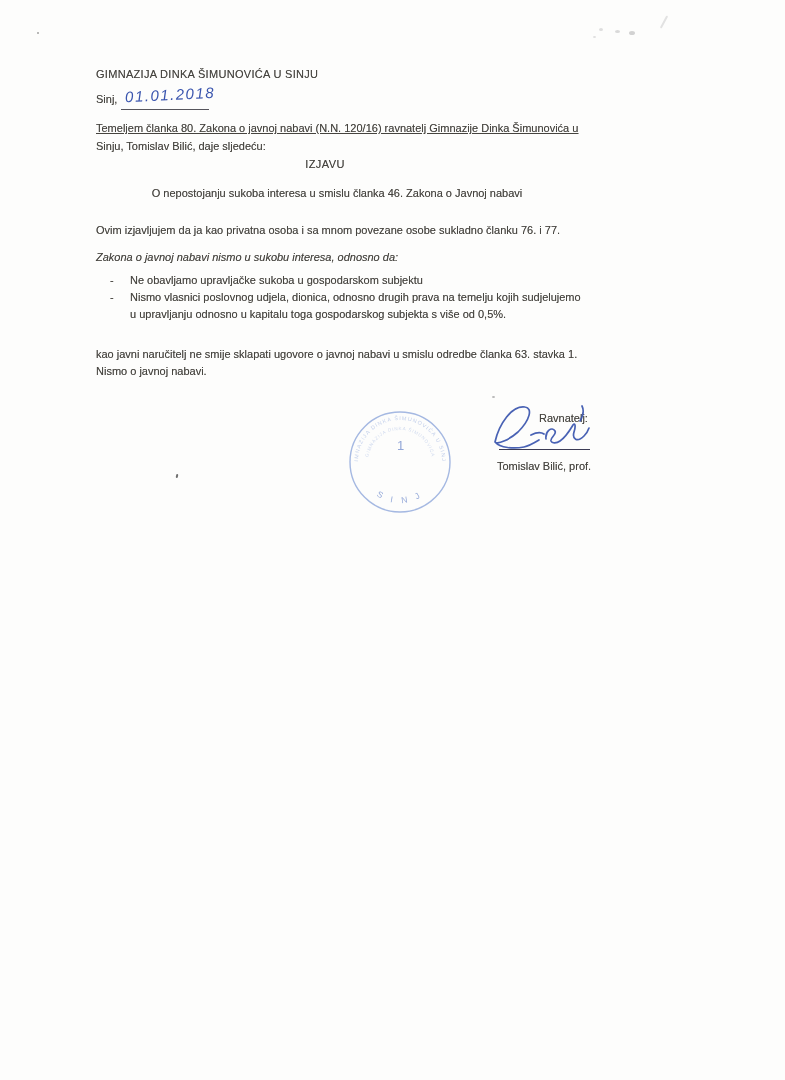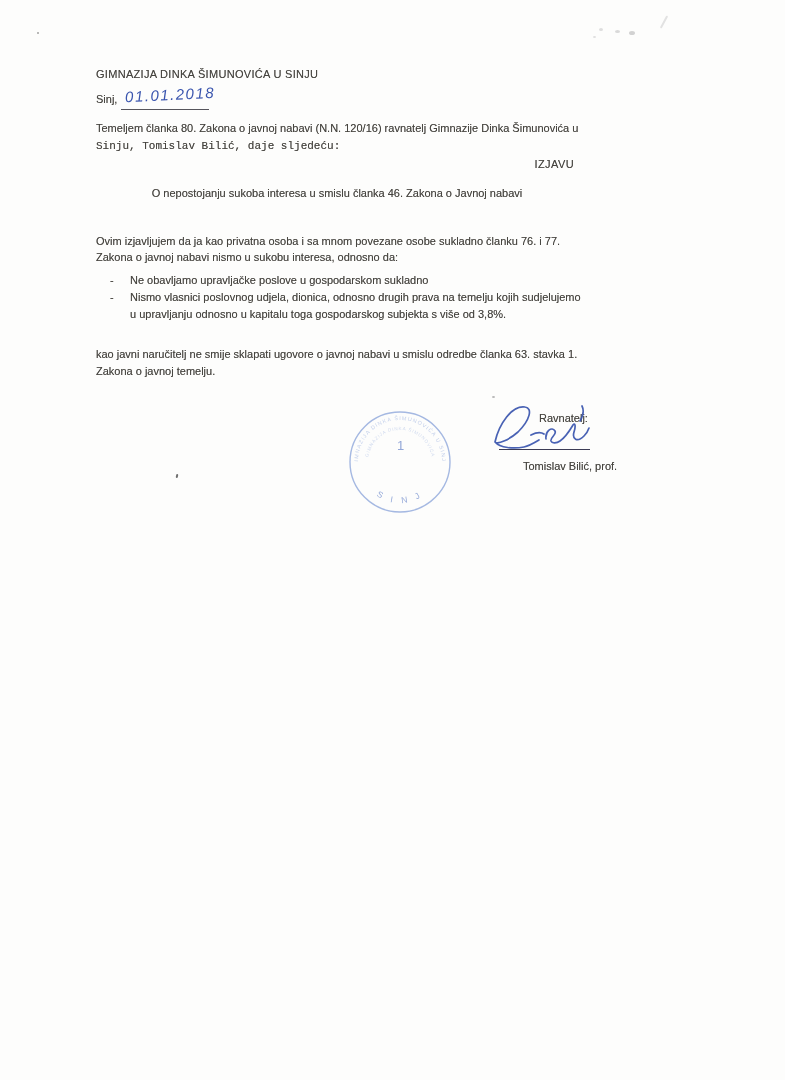--- a/index.html
+++ b/index.html
@@ -25,40 +25,40 @@
   #handDate {
     position:absolute; left:125px; top:86px;
     font-size:15px; font-style:italic; letter-spacing:1.5px;
     color:#3a55ae; transform:rotate(-3deg); white-space:nowrap;
     text-shadow:none;
   }
   #dateUnderline {
     position:absolute; left:121px; top:109px; width:88px; height:0;
     border-top:1.3px solid #56555c;
   }
-  #introL1 { left:96px; top:122px; }
-  #introL2 { left:96px; top:140px;font-family:Liberation Mono, monospace; }
-  #docTitle { left:92px; top:158px; width:482px; text-align:right; letter-spacing:0.4px; }
+  #introL1 { left:96px; top:122px;text-decoration:underline; }
+  #introL2 { left:96px; top:140px; }
+  #docTitle { left:84px; top:158px; width:482px; text-align:center; letter-spacing:0.4px; }
   #docSubtitle { left:96px; top:187px; width:482px; text-align:center; }
-  #stL1 { left:96px; top:235px; }
-  #stL2 { left:96px; top:251px; }
+  #stL1 { left:96px; top:224px; }
+  #stL2 { left:96px; top:251px;font-style:italic; }
   #b1m { left:110px; top:274px; } #b1t { left:130px; top:274px; }
   #b2m { left:110px; top:291px; } #b2t1 { left:130px; top:291px; }
   #b2t2 { left:130px; top:308px; }
   #clL1 { left:96px; top:331px; }
   #clL2 { left:96px; top:348px; }
   #clL3 { left:96px; top:365px; }
   #stamp { position:absolute; left:347px; top:409px; width:106px; height:106px; opacity:0.92; }
   #roleLabel { left:539px; top:412px; }
   #sigScribble { position:absolute; left:487px; top:398px; width:115px; height:58px; z-index:2; }
   #sigLine {
     position:absolute; left:499px; top:449px; width:91px; height:0;
     border-top:1.4px solid #3c3c55;
   }
-  #signerName { left:497px; top:460px;margin-left:26px; }
+  #signerName { left:497px; top:460px; }
   .art { position:absolute; border-radius:50%; }
   #a1 { left:37px;  top:32px;  width:2px; height:2px; background:#a2a2a2; }
   #a2 { left:176px; top:474px; width:2px; height:4px; background:#6f6f6f; border-radius:1px; transform:rotate(12deg); }
   #a3 { left:599px; top:28px;  width:4px; height:3px; background:#dedede; }
   #a4 { left:615px; top:30px;  width:5px; height:3px; background:#d9d9d9; }
   #a5 { left:629px; top:31px;  width:6px; height:4px; background:#d2d2d2; }
   #a6 { left:663px; top:15px;  width:2px; height:14px; background:#e2e2e2; transform:rotate(28deg); border-radius:2px; }
   #a7 { left:593px; top:36px;  width:3px; height:2px; background:#e0e0e0; }
   #a8 { left:492px; top:396px; width:3px; height:2px; background:#b8b8b8; }
 </style>
@@ -84,27 +84,27 @@
   <div class="line" id="introL1">Temeljem članka 80. Zakona o javnoj nabavi (N.N. 120/16) ravnatelj Gimnazije Dinka Šimunovića u</div>
   <div class="line" id="introL2">Sinju, Tomislav Bilić, daje sljedeću:</div>
 
   <div class="line" id="docTitle">IZJAVU</div>
   <div class="line" id="docSubtitle">O nepostojanju sukoba interesa u smislu članka 46. Zakona o Javnoj nabavi</div>
 
   <div class="line" id="stL1">Ovim izjavljujem da ja kao privatna osoba i sa mnom povezane osobe sukladno članku 76. i 77.</div>
   <div class="line" id="stL2">Zakona o javnoj nabavi nismo u sukobu interesa, odnosno da:</div>
 
   <div class="line" id="b1m">-</div>
-  <div class="line" id="b1t">Ne obavljamo upravljačke poslove u gospodarskom sukladno</div>
+  <div class="line" id="b1t">Ne obavljamo upravljačke sukoba u gospodarskom subjektu</div>
   <div class="line" id="b2m">-</div>
   <div class="line" id="b2t1">Nismo vlasnici poslovnog udjela, dionica, odnosno drugih prava na temelju kojih sudjelujemo</div>
-  <div class="line" id="b2t2">u upravljanju odnosno u kapitalu toga gospodarskog subjekta s više od 3,8%.</div>
+  <div class="line" id="b2t2">u upravljanju odnosno u kapitalu toga gospodarskog subjekta s više od 0,5%.</div>
 
   <div class="line" id="clL2">kao javni naručitelj ne smije sklapati ugovore o javnoj nabavi u smislu odredbe članka 63. stavka 1.</div>
-  <div class="line" id="clL3">Zakona o javnoj temelju.</div>
+  <div class="line" id="clL3">Nismo o javnoj nabavi.</div>
 
   <svg id="stamp" viewBox="0 0 106 106">
     <defs>
       <path id="arcTop" d="M 11 53 A 42 42 0 0 1 95 53" fill="none"></path>
       <path id="arcTopInner" d="M 21 53 A 32 32 0 0 1 85 53" fill="none"></path>
       <path id="arcBottom" d="M 12 53 A 41 41 0 0 0 94 53" fill="none"></path>
     </defs>
     <circle cx="53" cy="53" r="50" fill="none" stroke-width="1.4" opacity="0.75" stroke="#7d99d6"></circle>
     <text font-size="5.4" letter-spacing="1.1" opacity="0.5" fill="#7d99d6">
       <textPath href="#arcTop" startOffset="50%" text-anchor="middle">GIMNAZIJA DINKA ŠIMUNOVIĆA U SINJU</textPath>

